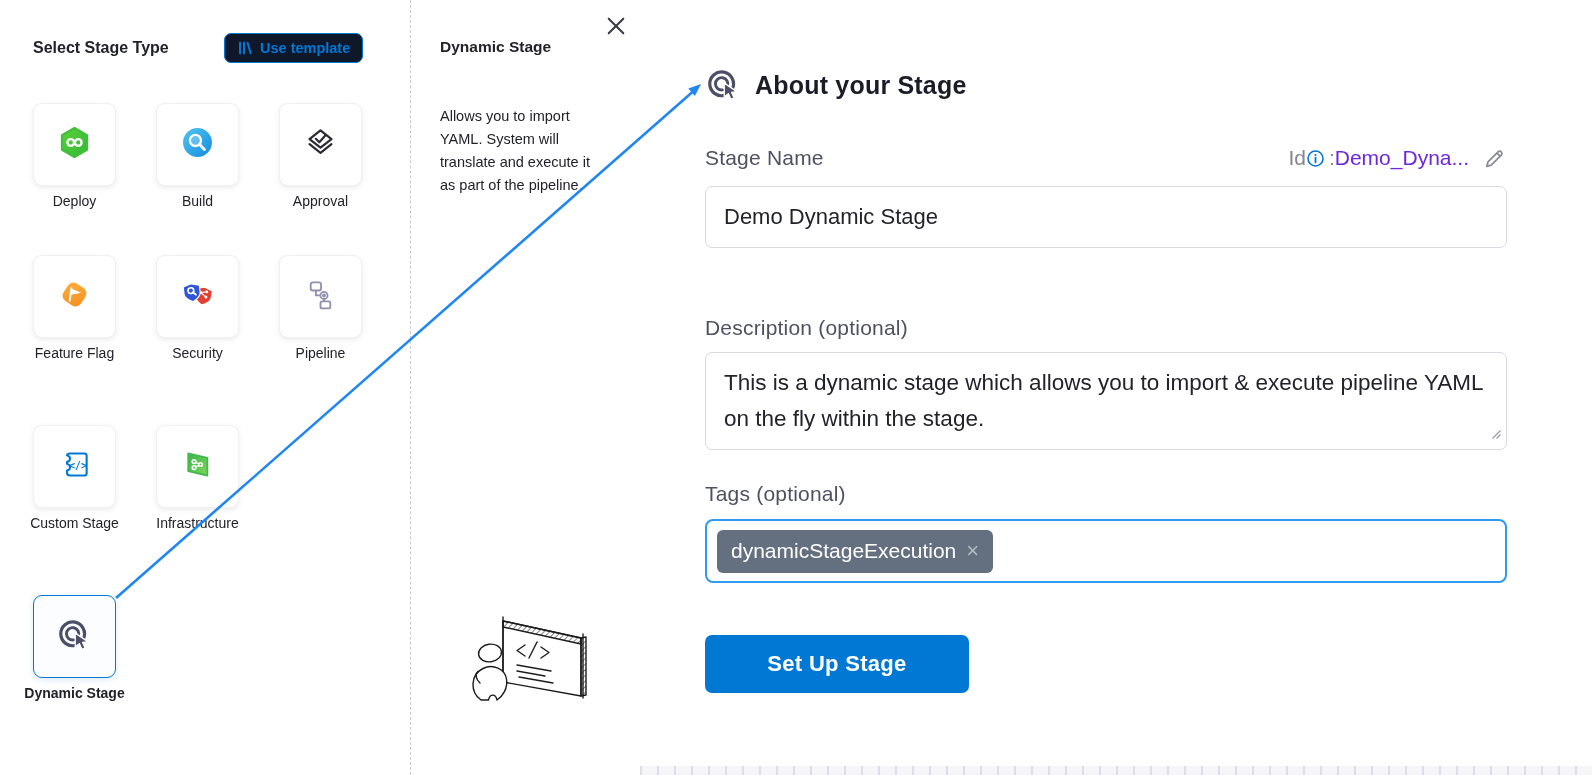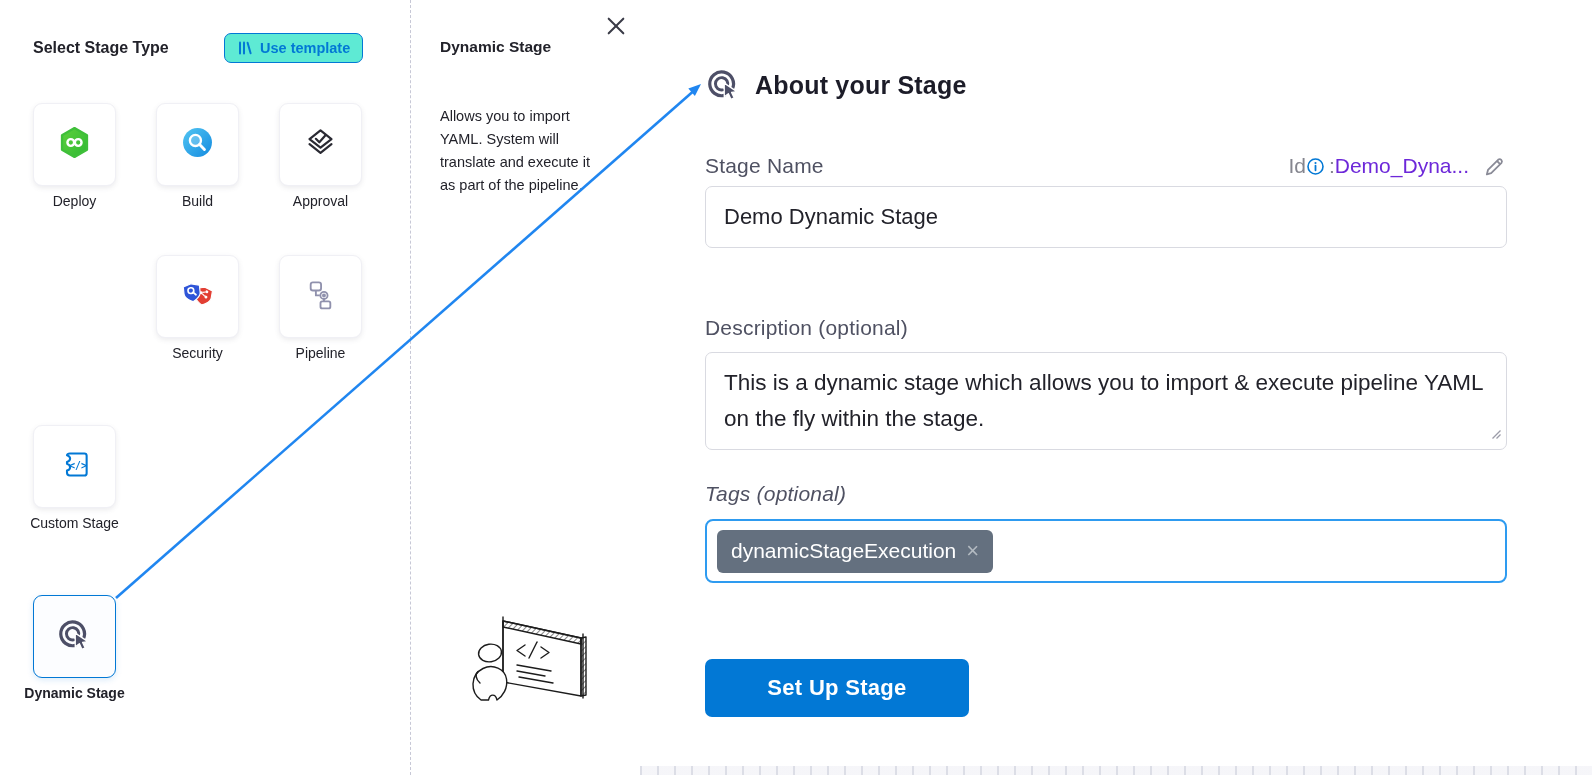--- a/index.html
+++ b/index.html
@@ -3,21 +3,21 @@
 <meta charset="utf-8">
 <style>
   * { margin:0; padding:0; box-sizing:border-box; }
   html,body { width:1592px; height:775px; background:#ffffff; overflow:hidden;
     font-family:"Liberation Sans", sans-serif; color:#22222a; }
 
   
   .left-panel { position:absolute; left:0; top:0; width:410px; height:557px; background:#fff; }
   .lp-title { position:absolute; left:33px; top:39px; font-size:16px; font-weight:700; color:#22222a; }
   .use-template-btn { position:absolute; left:224px; top:33px; height:30px; padding:0 12px;
-    display:flex; align-items:center; gap:7px; background:#5eead4;
+    display:flex; align-items:center; gap:7px; background:#0f172a;
     border:1.5px solid #0278d5; border-radius:7px; color:#0278d5;
     font-size:14.5px; font-weight:600; cursor:pointer; }
   .stage-cell { position:absolute; width:83px; }
   .stage-card { width:83px; height:83px; background:#fff; border:1px solid #f0f0f5; border-radius:9px;
     box-shadow:0 2px 5px rgba(96,97,112,.12); display:flex; align-items:center; justify-content:center; cursor:pointer; }
   .stage-card.selected { border:1.5px solid #0278d5; background:#fcfdff; box-shadow:0 2px 6px rgba(2,120,213,.15); }
   .stage-label { position:absolute; top:90px; left:50%; transform:translateX(-50%); width:112px;
     text-align:center; font-size:14px; line-height:17px; color:#22222a; }
   .stage-label.bold { font-weight:700; }
 
@@ -33,48 +33,48 @@
 
   
   .arrow-overlay { position:absolute; left:0; top:0; width:1592px; height:775px; pointer-events:none; z-index:40; }
 
   
   .form-panel { position:absolute; left:705px; top:0; width:802px; }
   .form-header { position:absolute; left:0; top:66px; display:flex; align-items:center; gap:12px; }
   .form-title { font-size:25px; font-weight:700; color:#1c1c28; letter-spacing:.2px; }
 
   .row-label { font-size:21px; color:#4f5162; letter-spacing:.2px; }
-  .name-row { position:absolute; left:0; top:146px; width:802px; display:flex; align-items:center;margin-top:8px; }
+  .name-row { position:absolute; left:0; top:146px; width:802px; display:flex; align-items:center; }
   .id-group { margin-left:auto; display:flex; align-items:center; }
   .id-label { font-size:21px; color:#85868f; }
   .id-colon { font-size:21px; color:#85868f; margin-left:4px; }
   .id-value { font-size:21px; color:#6d28d9; font-weight:500; cursor:pointer; }
   .edit-btn { margin-left:14px; width:24px; height:24px; cursor:pointer; display:flex; align-items:center; }
 
   .name-input { position:absolute; left:0; top:186px; width:802px; height:62px; border:1px solid #d9dae1;
     border-radius:7px; font-family:"Liberation Sans",sans-serif; font-size:22px; color:#22222a;
     padding:0 18px; outline:none; background:#fff; }
 
   .desc-label { position:absolute; left:0; top:316px; }
   .desc-wrap { position:absolute; left:0; top:352px; width:802px; height:98px; }
   .desc-input { width:802px; height:98px; border:1px solid #d9dae1; border-radius:7px; resize:none;
     font-family:"Liberation Sans",sans-serif; font-size:22.5px; line-height:36px; color:#22222a;
     padding:12px 18px 8px 18px; outline:none; background:#fff; overflow:hidden; }
   .resize-grip { position:absolute; right:5px; bottom:6px; }
 
-  .tags-label { position:absolute; left:0; top:482px;font-style:italic; }
+  .tags-label { position:absolute; left:0; top:482px; }
   .tags-box { position:absolute; left:0; top:519px; width:802px; height:64px; border:2px solid #2e9bf0;
     border-radius:8px; background:#fff; display:flex; align-items:center; padding:16px 10px; cursor:text; }
   .tag-chip { display:flex; align-items:center; gap:10px; background:#64707f; color:#fff;
     border-radius:6px; height:43px; padding:0 14px; font-size:21px; }
   .chip-x { color:#b3bac1; font-size:22px; cursor:pointer; line-height:1; }
 
   .setup-btn { position:absolute; left:0; top:635px; width:264px; height:58px; background:#0278d5;
     border:none; border-radius:7px; color:#fff; font-family:"Liberation Sans",sans-serif;
-    font-size:22px; font-weight:700; letter-spacing:.3px; cursor:pointer;margin-top:24px; }
+    font-size:22px; font-weight:700; letter-spacing:.3px; cursor:pointer; }
 
   
   .canvas-strip { position:absolute; left:640px; right:0; top:766px; height:9px;
     background:repeating-linear-gradient(90deg,#d6d8e2 0 2px,#f4f4f8 2px 17px); opacity:.85; }
 </style>
 </head>
 <body>
 
 <svg width="0" height="0" style="position:absolute">
   <defs>
@@ -151,20 +151,32 @@
     <div class="stage-card">
       <span><svg width="37" height="37" viewBox="0 0 32 32">
         <circle cx="16" cy="16" r="12.5" fill="url(#gBlue)"></circle>
         <circle cx="14.2" cy="14.2" r="4.8" fill="rgba(255,255,255,.22)" stroke="#fff" stroke-width="2"></circle>
         <line x1="17.8" y1="17.8" x2="22" y2="22" stroke="#fff" stroke-width="2.5" stroke-linecap="round"></line>
           </svg></span>
     </div>
     <div class="stage-label">Build</div>
   </div>
 
+  <div class="stage-cell" style="left:33px;top:255px">
+    <div class="stage-card">
+      <span><svg width="37" height="37" viewBox="0 0 32 32">
+        <rect x="7" y="7" width="18" height="18" rx="5.5" fill="url(#gOrange)" transform="rotate(33 16 16)"></rect>
+        <g transform="rotate(8 16 16)">
+          <line x1="12.6" y1="11" x2="12.6" y2="22" stroke="#fff" stroke-width="1.7" stroke-linecap="round"></line>
+          <path d="M12.6 11.4 l9 2.3 l-9 3.1 z" fill="#fff"></path>
+            </g>
+          </svg></span>
+    </div>
+    <div class="stage-label">Feature Flag</div>
+  </div>
   <div class="stage-cell" style="left:156px;top:255px">
     <div class="stage-card">
       <span><svg width="37" height="37" viewBox="0 0 32 32">
         <g transform="translate(15.5,8.5) rotate(10)">
           <path d="M7 0 L14 2 V8.2 C14 12.4 7 15.5 7 15.5 C7 15.5 0 12.4 0 8.2 V2 Z" fill="#e23f33" stroke="#fff" stroke-width="1"></path>
           <circle cx="4.6" cy="5.2" r="1.25" fill="#fff"></circle>
               <circle cx="9.4" cy="3.6" r="1.25" fill="#fff"></circle>
               <circle cx="9.4" cy="8.2" r="1.25" fill="#fff"></circle>
           <line x1="5.6" y1="4.8" x2="8.4" y2="3.9" stroke="#fff" stroke-width="1"></line>
           <line x1="5.6" y1="5.8" x2="8.4" y2="7.8" stroke="#fff" stroke-width="1"></line>
@@ -195,20 +207,33 @@
   </div>
 
   <div class="stage-cell" style="left:33px;top:425px">
     <div class="stage-card">
       <span><svg width="37" height="37" viewBox="0 0 32 32">
         <path d="M12 6.5 H24.5 Q26.5 6.5 26.5 8.5 V23.5 Q26.5 25.5 24.5 25.5 H12 Q9.5 25.5 9.5 23 V21.2 Q12.2 20.4 12.2 18.3 Q12.2 16.2 9.5 15.4 V13.8 Q12.2 13 12.2 10.9 Q12.2 8.8 9.5 8 Q9.8 6.5 12 6.5 Z" fill="none" stroke="#0278d5" stroke-width="1.8" stroke-linejoin="round"></path>
         <text x="19" y="19.6" text-anchor="middle" font-size="8.4" font-weight="bold" fill="#0278d5" font-family="'DejaVu Sans Mono',monospace">&lt;/&gt;</text>
           </svg></span>
     </div>
     <div class="stage-label">Custom Stage</div>
+  </div>
+  <div class="stage-cell" style="left:156px;top:425px">
+    <div class="stage-card">
+      <span><svg width="37" height="37" viewBox="0 0 32 32">
+        <path d="M8 6.5 L24.5 10.2 V25.5 L8 21.8 Z" fill="url(#gInf)" stroke="#45b94e" stroke-width="1.6" stroke-linejoin="round"></path>
+        <circle cx="13" cy="13.5" r="1.6" fill="none" stroke="#fff" stroke-width="1.3"></circle>
+        <circle cx="18.6" cy="16" r="1.6" fill="none" stroke="#fff" stroke-width="1.3"></circle>
+        <circle cx="13" cy="18.7" r="1.6" fill="none" stroke="#fff" stroke-width="1.3"></circle>
+        <line x1="14.4" y1="14.2" x2="17.2" y2="15.4" stroke="#fff" stroke-width="1.2"></line>
+        <line x1="14.4" y1="18" x2="17.2" y2="16.7" stroke="#fff" stroke-width="1.2"></line>
+          </svg></span>
+    </div>
+    <div class="stage-label">Infrastructure</div>
   </div>
 
   <div class="stage-cell" style="left:33px;top:595px">
     <div class="stage-card selected">
       <span><svg width="38" height="38" viewBox="0 0 32 32">
             <use href="#dynIcon"></use>
           </svg></span>
     </div>
     <div class="stage-label bold">Dynamic Stage</div>
   </div>

